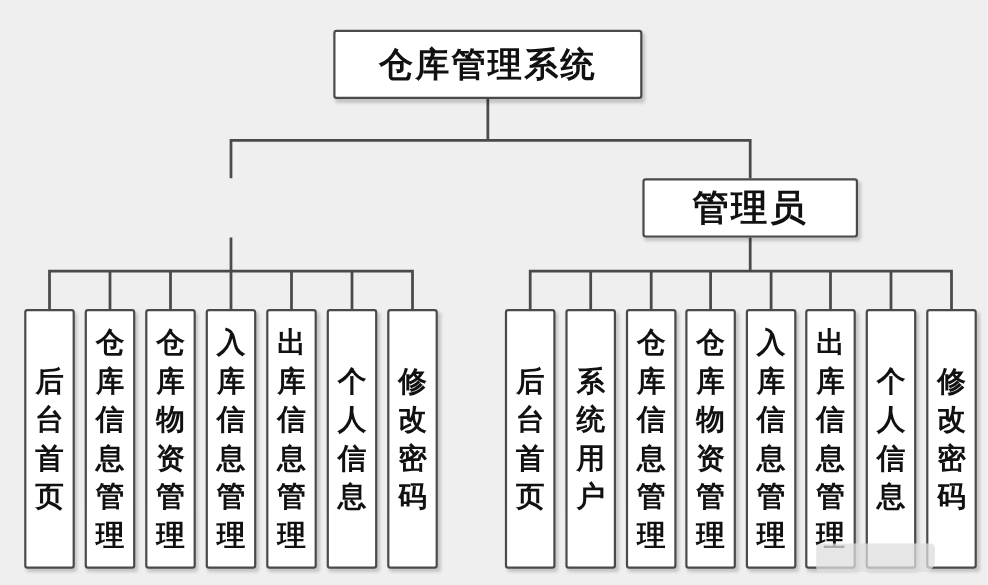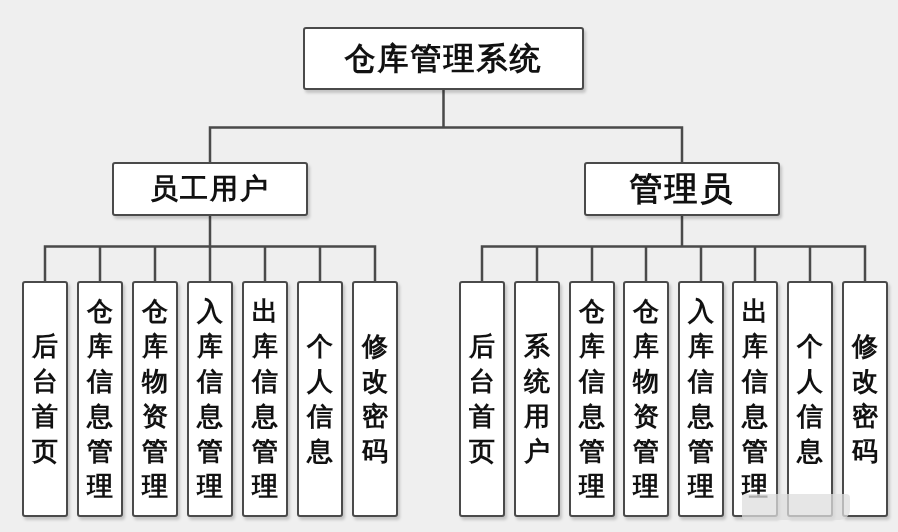--- a/index.html
+++ b/index.html
@@ -77,23 +77,20 @@
              M100 246.5 V281 M155 246.5 V281 M210 246.5 V281 M265 246.5 V281 M320 246.5 V281
              M682 216 V246.5
              M482 281 V246.5 H865 V281
              M537 246.5 V281 M592 246.5 V281 M646 246.5 V281 M701 246.5 V281 M755 246.5 V281 M810 246.5 V281" fill="none" stroke="#4a4a4a" stroke-width="2.5"></path>
   </svg>
 
   <div class="node root">
     <span>仓库管理系统</span>
   </div>
 
-  <div class="node group-left">
-    <span>员工用户</span>
-  </div>
 
   <div class="node group-right">
     <span>管理员</span>
   </div>
 
   <div class="node leaf l0">
     <span class="vtext">后
 台
 首
 页</span>

